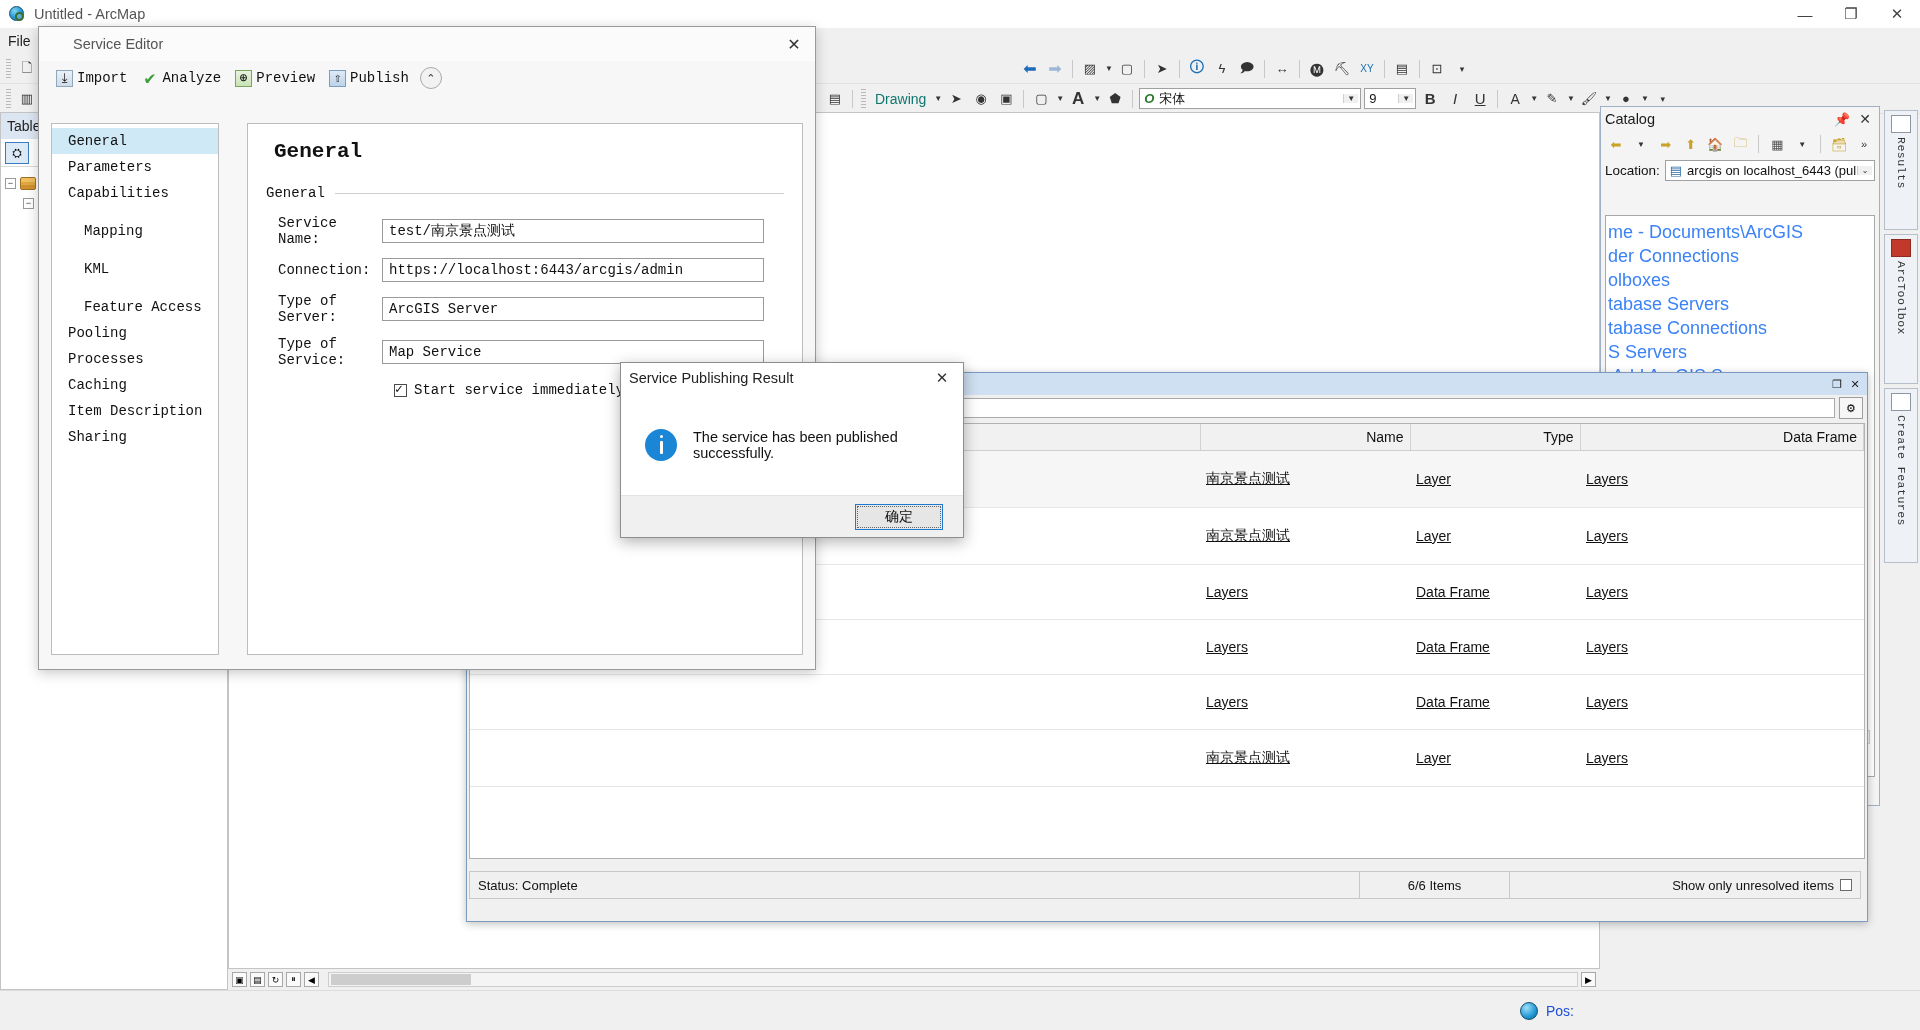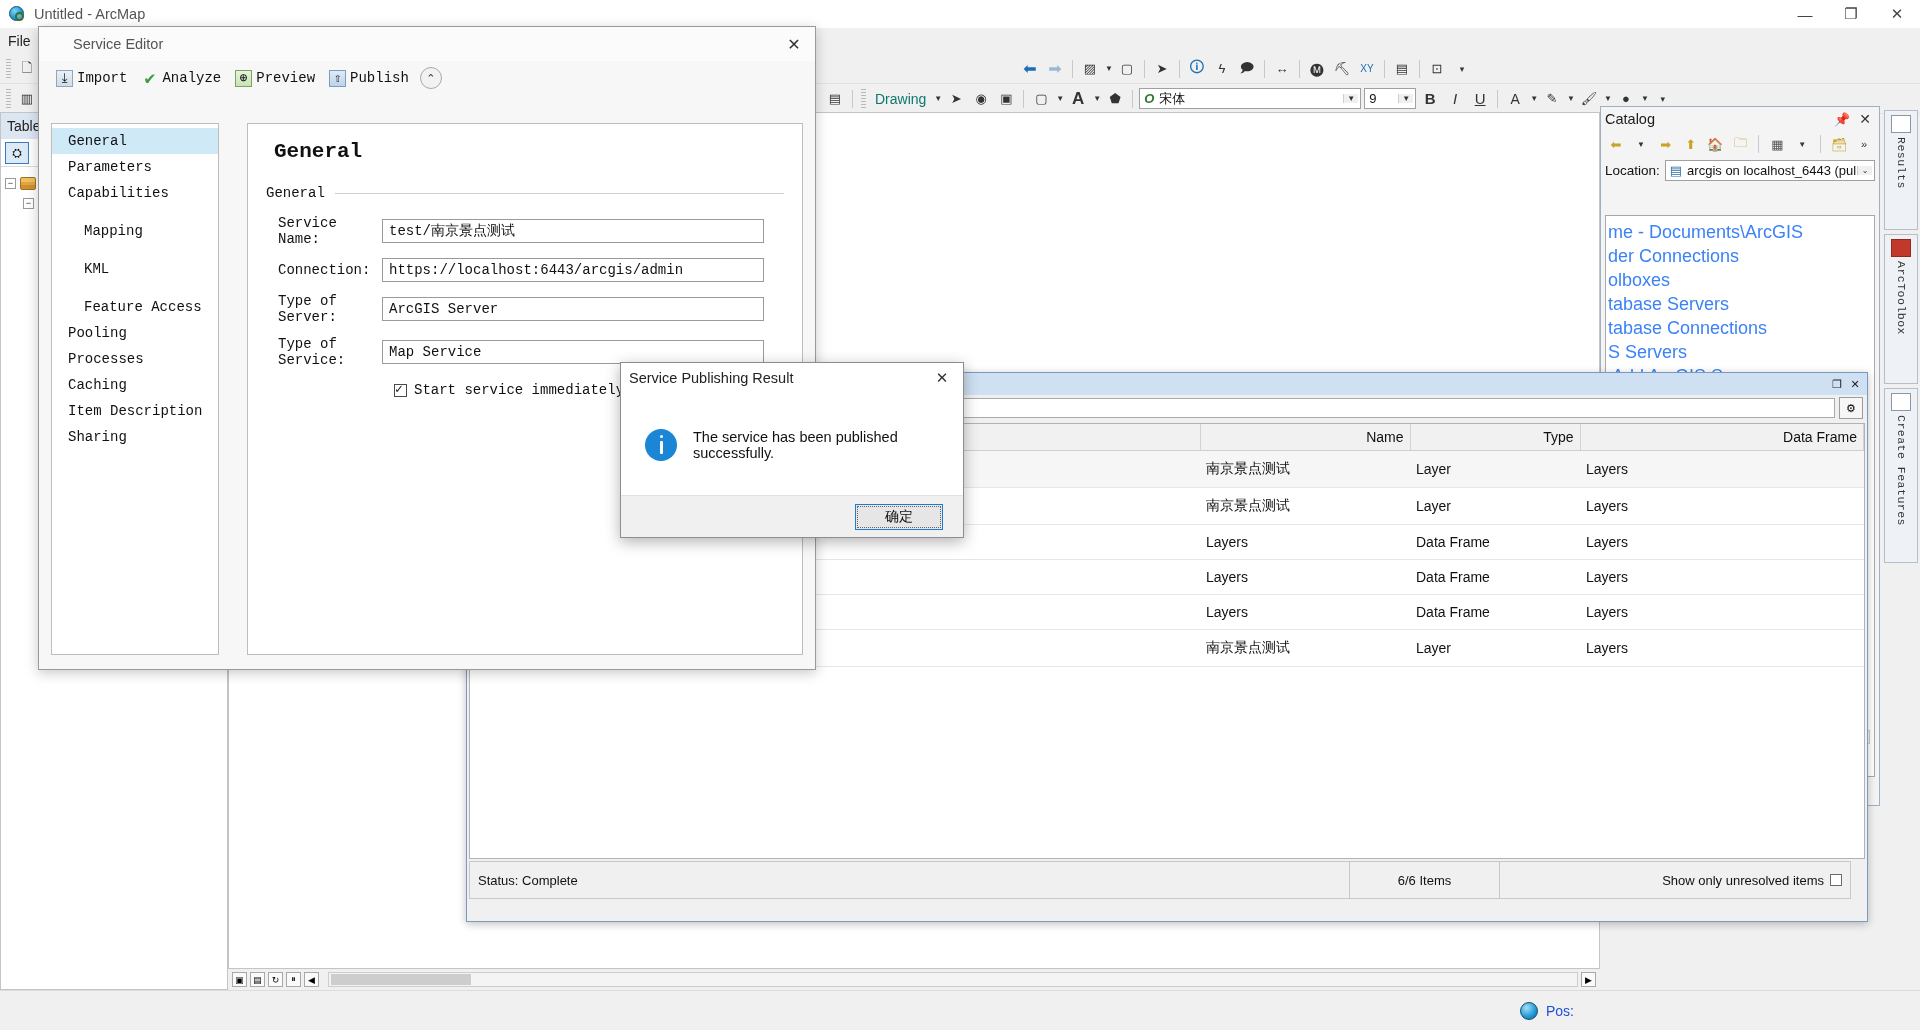--- a/index.html
+++ b/index.html
@@ -134,24 +134,24 @@
   .prep-sub .lbl { font-size:14px; color:#111; }
   .prep-sub .field { flex:1; height:20px; background:#fff; border:1px solid #a9a9a9; }
   .prep-sub .mini { width:24px; height:22px; border:1px solid #9d9d9d; background:#f6f6f6;
      display:flex; align-items:center; justify-content:center; font-size:11px; }
   .grid { position:absolute; left:2px; right:2px; top:50px; bottom:62px; background:#fff; border:1px solid #b2b2b2; overflow:hidden;}
   .grid table { width:100%; border-collapse:collapse; font-size:14px; table-layout:fixed; }
   .grid th {
     background:#f1f1f1; border-right:1px solid #d2d2d2; border-bottom:1px solid #cfcfcf;
     text-align:right; font-weight:normal; padding:3px 6px; color:#111; height:26px;
   }
-  .grid td { border-bottom:1px solid #e6e6e6; padding:9px 6px; color:#111; height:22px; white-space:nowrap; overflow:hidden;}
+  .grid td { border-bottom:1px solid #e6e6e6; padding:19px 6px; color:#111; height:22px; white-space:nowrap; overflow:hidden;text-decoration:underline;}
   .grid tr.alt td { background:#f6f6f6; }
   .prep-status {
-    position:absolute; left:2px; right:16px; bottom:22px; height:38px; display:flex;
+    position:absolute; left:2px; right:6px; bottom:22px; height:28px; display:flex;
     border:1px solid #c8c8c8; background:#f0f0f0; font-size:13px; color:#111; align-items:stretch;
   }
   .ps-cell { display:flex; align-items:center; padding:0 8px; border-right:1px solid #c8c8c8; }
   .ps-left { flex:1; }
   .ps-mid { width:150px; justify-content:center; }
   .ps-right { width:350px; justify-content:flex-end; gap:6px; border-right:none; }
   .cb { width:12px; height:12px; border:1px solid #6b6b6b; background:#fff; display:inline-block; }
 
   
   .sewin {

